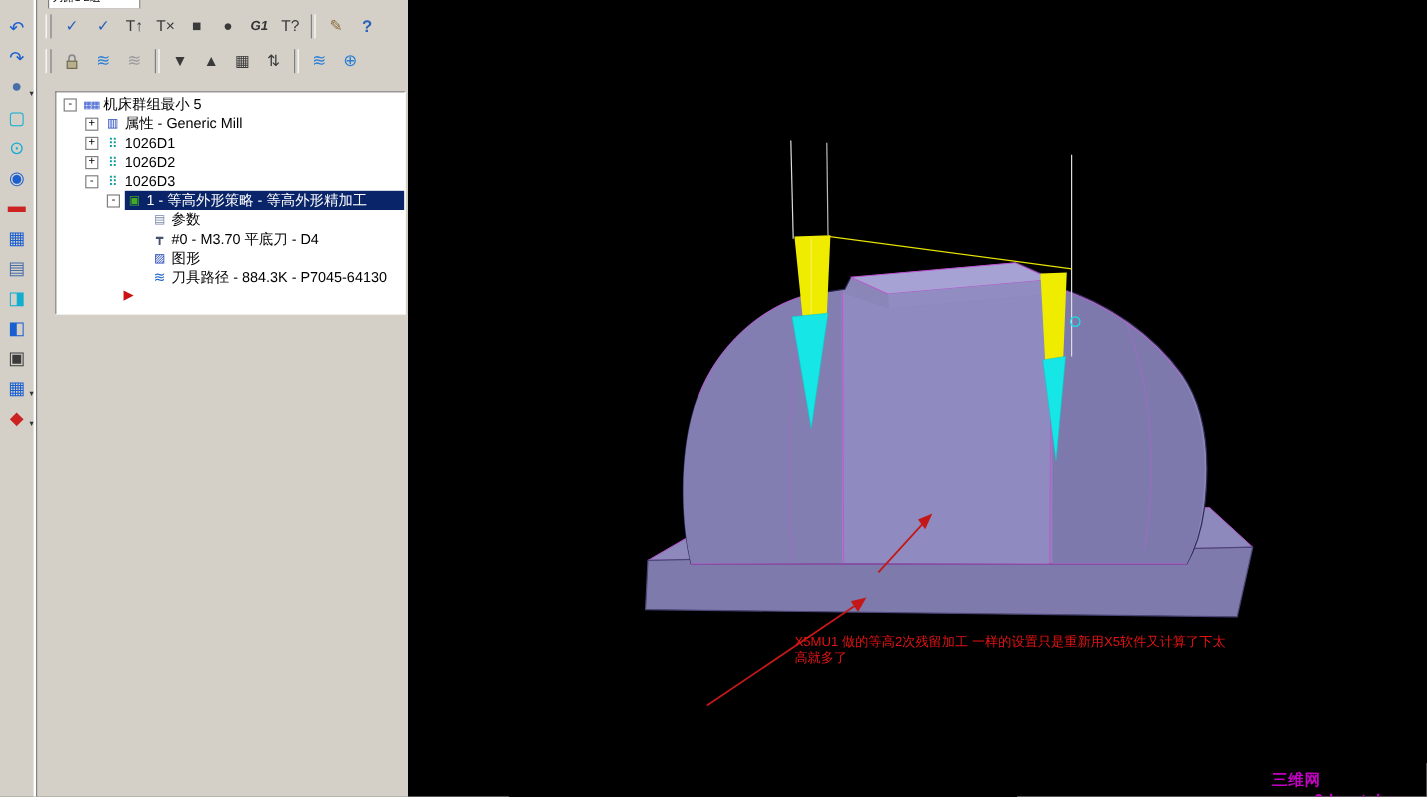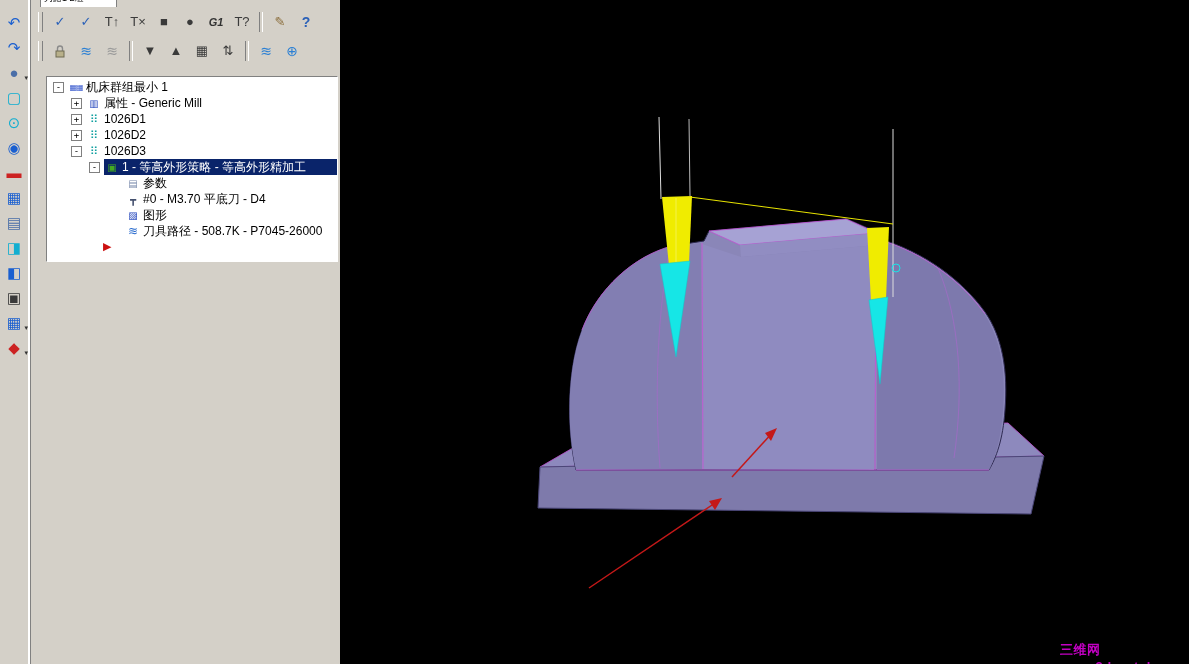--- a/index.html
+++ b/index.html
@@ -195,21 +195,21 @@
         <div class="tbtn">
             <span class="g-wave">⊕</span>
           </div>
       </div>
 
       <div id="tree-panel">
 
         <div class="trow lvl0">
           <span class="expander">-</span>
           <span class="ti ti-grid">▦▦</span>
-          <span class="tlabel">机床群组最小 1</span>
+          <span class="tlabel">机床群组最小 5</span>
         </div>
 
         <div class="trow lvl1">
           <span class="expander">+</span>
           <span class="ti ti-chart">▥</span>
           <span class="tlabel">属性 - Generic Mill</span>
         </div>
 
         <div class="trow lvl1">
           <span class="expander">+</span>
@@ -247,21 +247,21 @@
           <span class="tlabel">#0 - M3.70 平底刀 - D4</span>
         </div>
 
         <div class="trow lvl3">
           <span class="ti ti-geom">▨</span>
           <span class="tlabel">图形</span>
         </div>
 
         <div class="trow lvl3">
           <span class="ti ti-path">≋</span>
-          <span class="tlabel">刀具路径 - 508.7K - P7045-26000</span>
+          <span class="tlabel">刀具路径 - 884.3K - P7045-64130</span>
         </div>
 
         <div class="insert-marker">▶</div>
       </div>
 
     </div>
   </div>
 
   <div id="viewport">
     <svg width="849" height="664" viewBox="0 0 849 664">
@@ -299,17 +299,21 @@
       <polygon points="527,228 549,227 546,299 531,301" fill="#f0ec00"></polygon>
       <polygon points="529,300 548,297 540,384" fill="#16e6e6" stroke="#0cc8c8" stroke-width="0.5"></polygon>
       <circle cx="556" cy="268" r="4" fill="none" stroke="#16e6e6" stroke-width="1"></circle>
 
       <line x1="392" y1="477" x2="434" y2="431" stroke="#c41818" stroke-width="1.5"></line>
       <polygon points="437,428 425,433 431,441" fill="#c41818"></polygon>
       <line x1="249" y1="588" x2="378" y2="501" stroke="#c41818" stroke-width="1.5"></line>
       <polygon points="382,498 369,501 375,510" fill="#c41818"></polygon>
     </svg>
 
+    <div id="annotation">
+      <div>X5MU1 做的等高2次残留加工 一样的设置只是重新用X5软件又计算了下太</div>
+      <div>高就多了</div>
+    </div>
 
     <div id="watermark">三维网www.3dportal.cn</div>
   </div>
 
 </div>
 
 </body></html>

